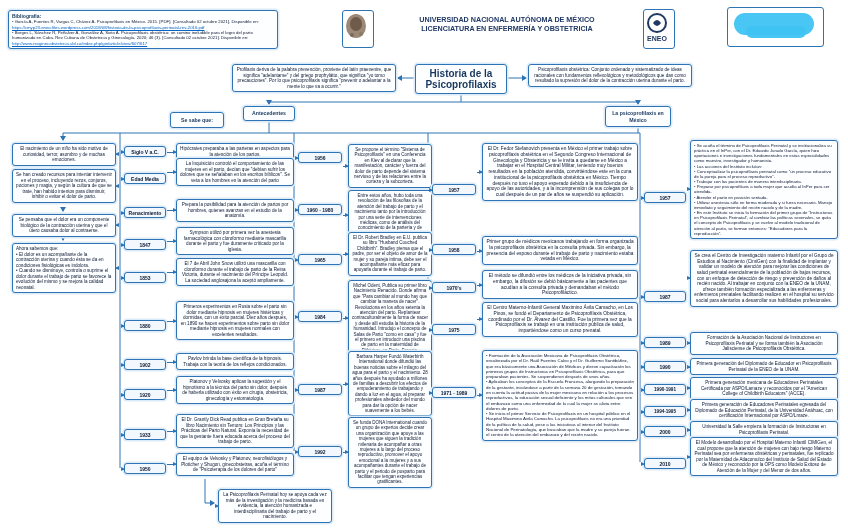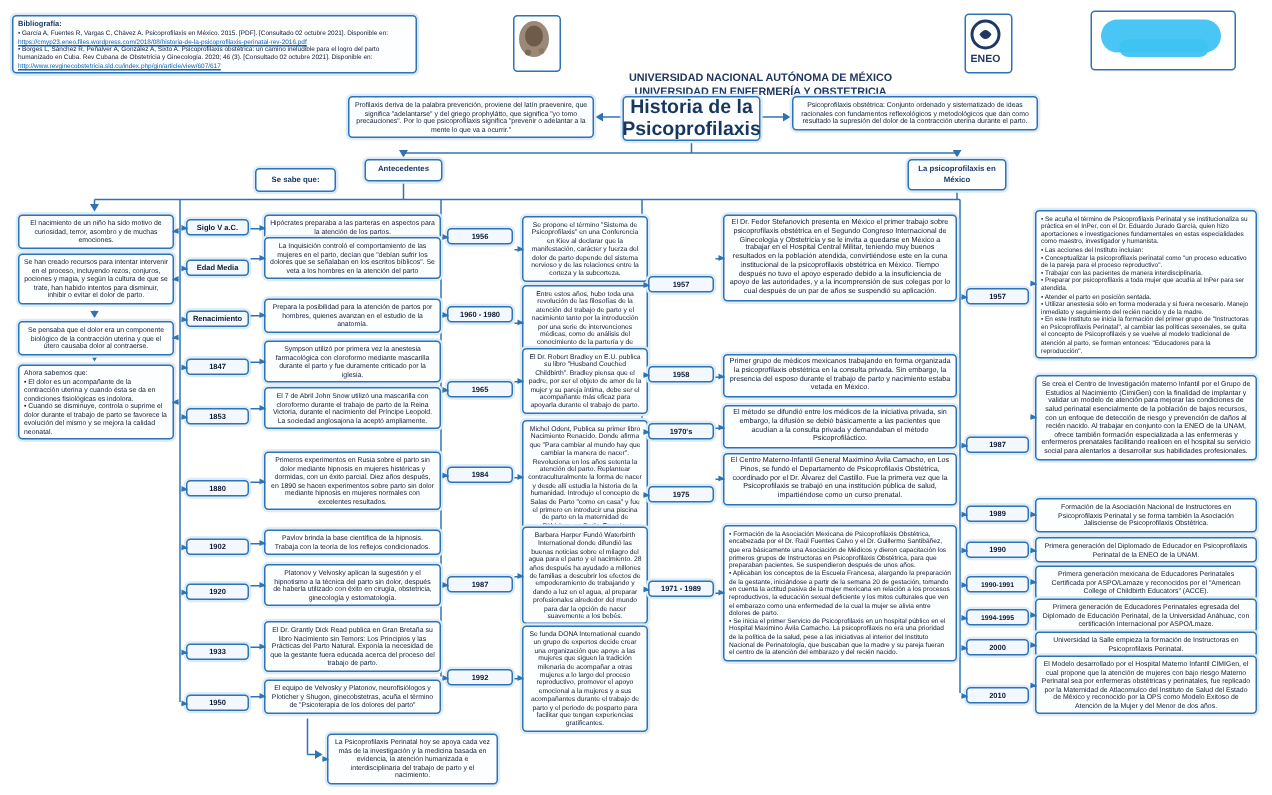--- a/index.html
+++ b/index.html
@@ -22,27 +22,27 @@
   .stub-r::after{content:"";position:absolute;top:calc(50% - 2px);right:-4px;width:0;height:0;
       border-right:4px solid #2e74b5;border-top:2px solid transparent;border-bottom:2px solid transparent;}
   .colB{--g:4px}.colC{--g:10px}.colD{--g:4px}.colE{--g:6px}
   .colF{--g:4px}.colG{--g:6px}.colH{--g:4px}.colI{--g:4px}
   
   #biblio{left:8px;top:10px;width:270px;text-align:left;font-size:4.3px;line-height:1.25;}
   #biblio .t{font-weight:bold;font-size:5px;color:#17375e;}
   .lnk{color:#0563c1;text-decoration:underline;word-break:break-all;}
   
   #uniname{position:absolute;left:378px;top:15px;width:258px;text-align:center;
-      font-size:7.2px;line-height:1.25;font-weight:bold;color:#1f3864;z-index:2;margin-top:32px;}
+      font-size:7.2px;line-height:1.25;font-weight:bold;color:#1f3864;z-index:2;}
   .logo{position:absolute;border:1.5px solid #2e74b5;border-radius:3px;background:#fff;z-index:2;}
   #unam-shield{left:342px;top:10px;width:30px;height:36px;}
   #eneo-logo{left:643px;top:9px;width:30px;height:38px;}
   #redacted{left:727px;top:7px;width:95px;height:38px;}
   .blob{position:absolute;background:#3fc3f2;border-radius:12px;opacity:.95;}
-  #title-box{left:415px;top:64px;width:92px;height:30px;font-size:13px;font-weight:bold;
+  #title-box{left:415px;top:64px;width:92px;height:30px;font-size:10px;font-weight:bold;
       color:#17375e;display:flex;align-items:center;justify-content:center;line-height:1.15;}
   .deff{width:164px;font-size:4.6px;}
   .blabel{font-weight:bold;font-size:5.2px;color:#17375e;display:flex;align-items:center;justify-content:center;}
 </style>
 </head>
 <body>
 
 <div id="canvas">
 
   <svg class="wires" width="848" height="530">
@@ -85,21 +85,21 @@
   <div class="logo" id="unam-shield">
     <svg width="27" height="33" viewBox="0 0 27 33">
       <ellipse cx="13" cy="15" rx="10" ry="12" fill="#9b8876"></ellipse>
       <ellipse cx="13" cy="13" rx="6" ry="7" fill="#6e5b49"></ellipse>
       <circle cx="9" cy="24" r="2" fill="#7a6a58"></circle>
         <circle cx="18" cy="23" r="2" fill="#8a7a66"></circle>
     </svg>
   </div>
   <div id="uniname">
     <div>UNIVERSIDAD NACIONAL AUTÓNOMA DE MÉXICO</div>
-    <div>UNIVERSIDAD EN ENFERMERÍA Y OBSTETRICIA</div>
+    <div>LICENCIATURA EN ENFERMERÍA Y OBSTETRICIA</div>
   </div>
   <div class="logo" id="eneo-logo">
     <svg width="27" height="35" viewBox="0 0 27 35">
       <circle cx="13" cy="13" r="9" fill="none" stroke="#1f3864" stroke-width="2"></circle>
       <path d="M9,13 q4,-6 8,0 q-4,6 -8,0" fill="#1f3864"></path>
       <text x="13" y="31" text-anchor="middle" font-size="7" font-weight="bold" fill="#1f3864" font-family="Liberation Sans, sans-serif">ENEO</text>
     </svg>
   </div>
   <div class="logo" id="redacted">
     <div class="blob" style="left:6px;top:5px;width:80px;height:22px;"></div>

